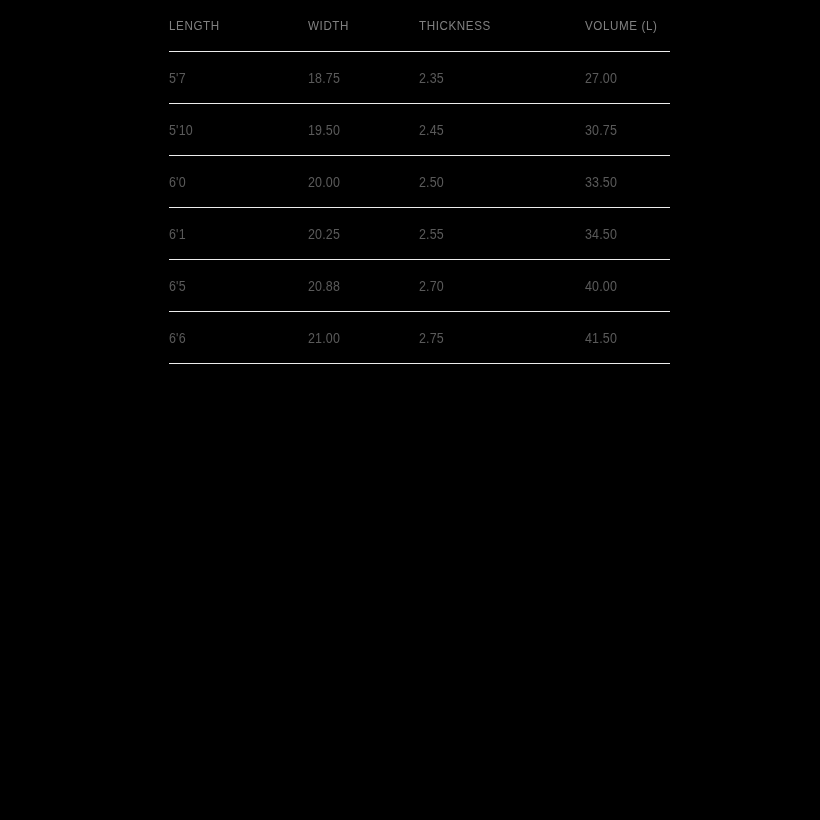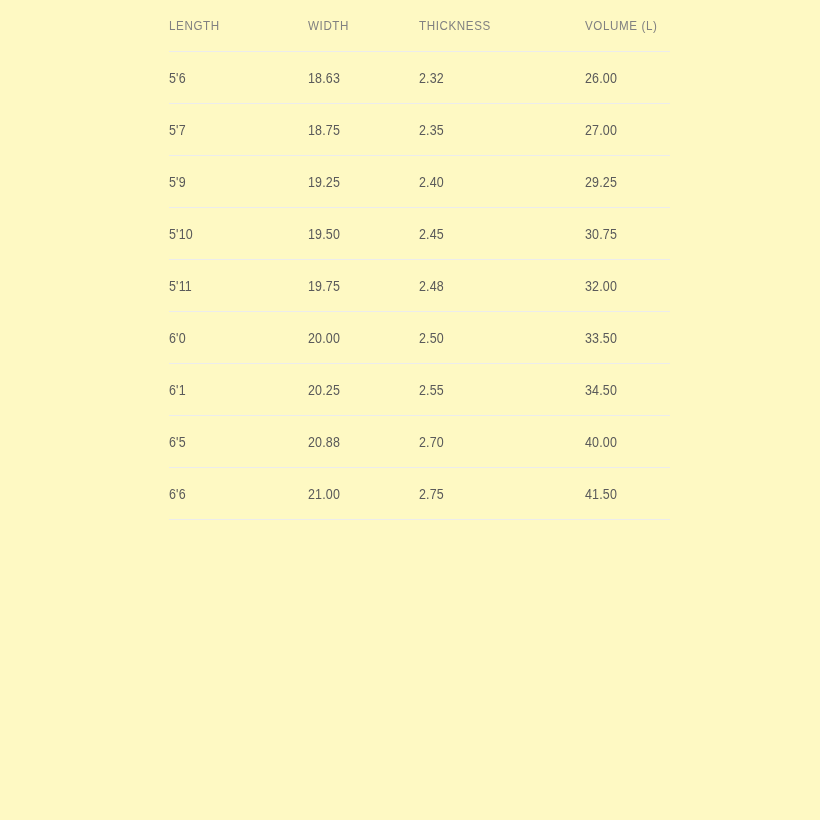--- a/index.html
+++ b/index.html
@@ -13,21 +13,21 @@
     height: 820px;
     overflow: hidden;
     font-family: "Liberation Sans", "DejaVu Sans", sans-serif;
     -webkit-font-smoothing: antialiased;
   }
 
   .page {
     position: relative;
     width: 820px;
     height: 820px;
-    background: #fef9c3;
+    background: #000000;
     overflow: hidden;
   }
 
   
   .table-viewport {
     position: absolute;
     left: 169px;
     top: 0;
     width: 501px;
     height: 820px;
@@ -101,48 +101,30 @@
       <thead>
         <tr>
           <th>LENGTH</th>
           <th>WIDTH</th>
           <th>THICKNESS</th>
           <th>VOLUME (L)</th>
         </tr>
       </thead>
       <tbody id="table-body">
           <tr>
-            <td>5'6</td>
-            <td>18.63</td>
-            <td>2.32</td>
-            <td>26.00</td>
-          </tr>
-          <tr>
             <td>5'7</td>
             <td>18.75</td>
             <td>2.35</td>
             <td>27.00</td>
           </tr>
           <tr>
-            <td>5'9</td>
-            <td>19.25</td>
-            <td>2.40</td>
-            <td>29.25</td>
-          </tr>
-          <tr>
             <td>5'10</td>
             <td>19.50</td>
             <td>2.45</td>
             <td>30.75</td>
-          </tr>
-          <tr>
-            <td>5'11</td>
-            <td>19.75</td>
-            <td>2.48</td>
-            <td>32.00</td>
           </tr>
           <tr>
             <td>6'0</td>
             <td>20.00</td>
             <td>2.50</td>
             <td>33.50</td>
           </tr>
           <tr>
             <td>6'1</td>
             <td>20.25</td>

